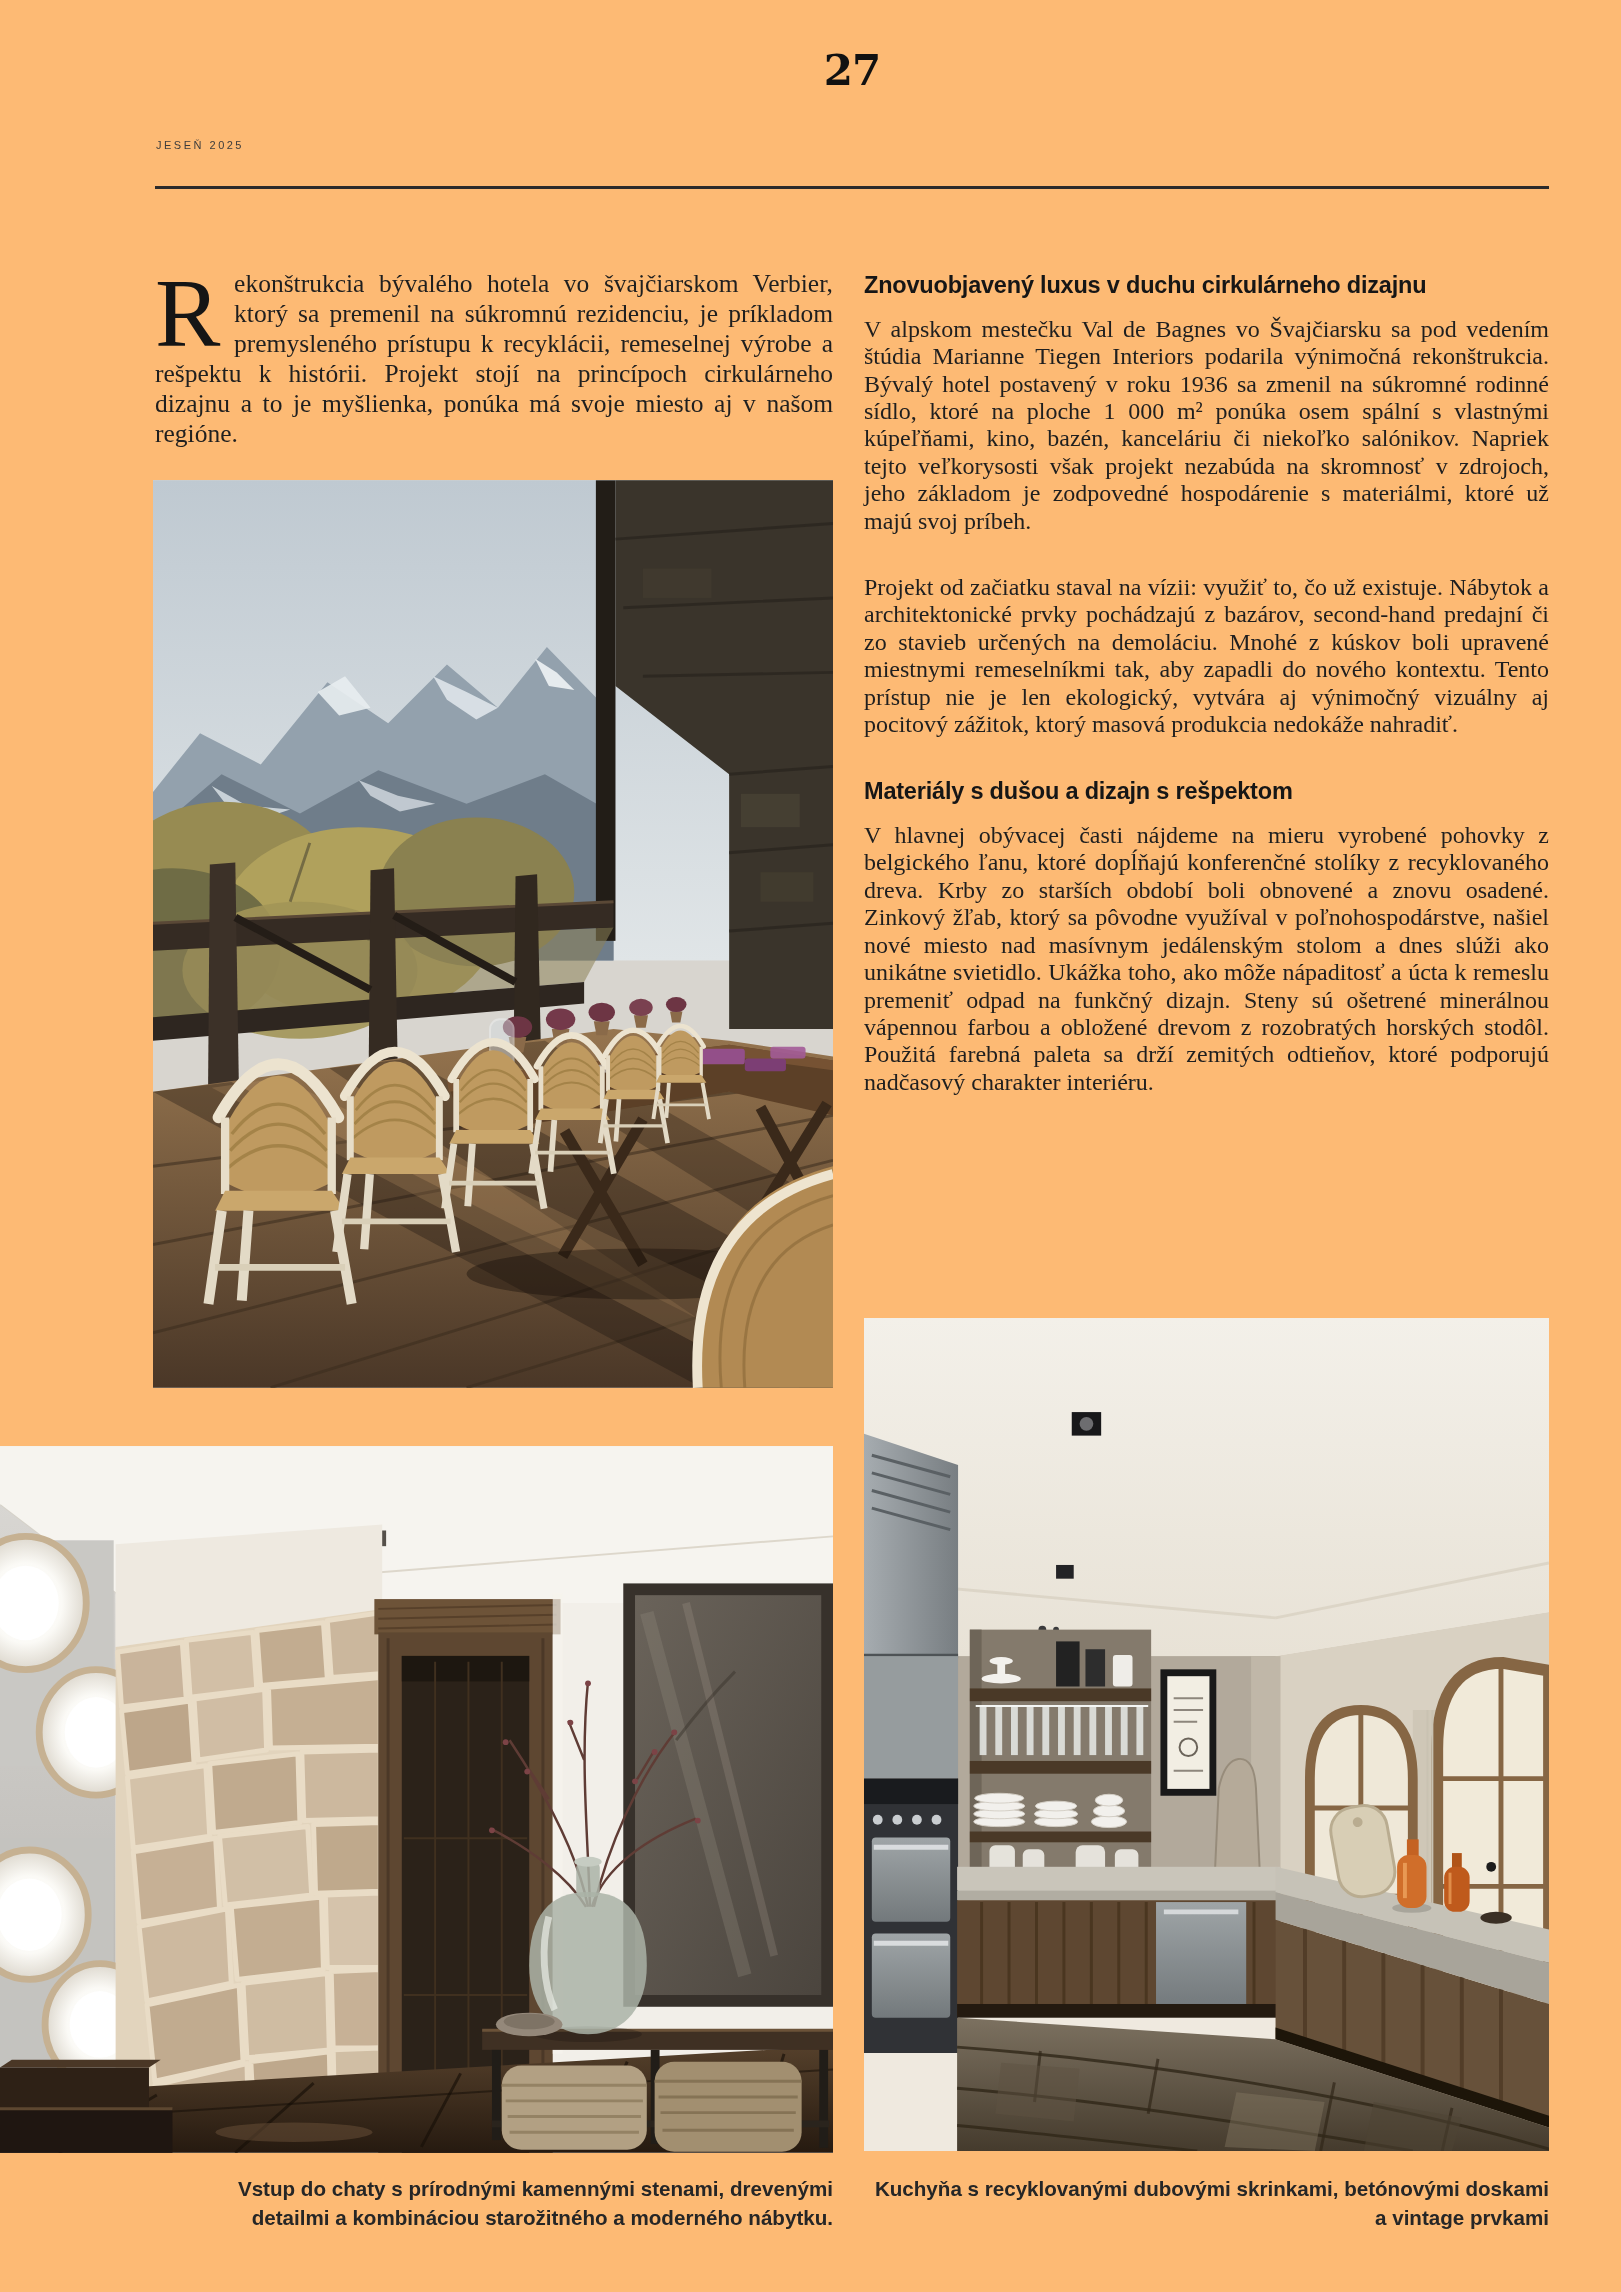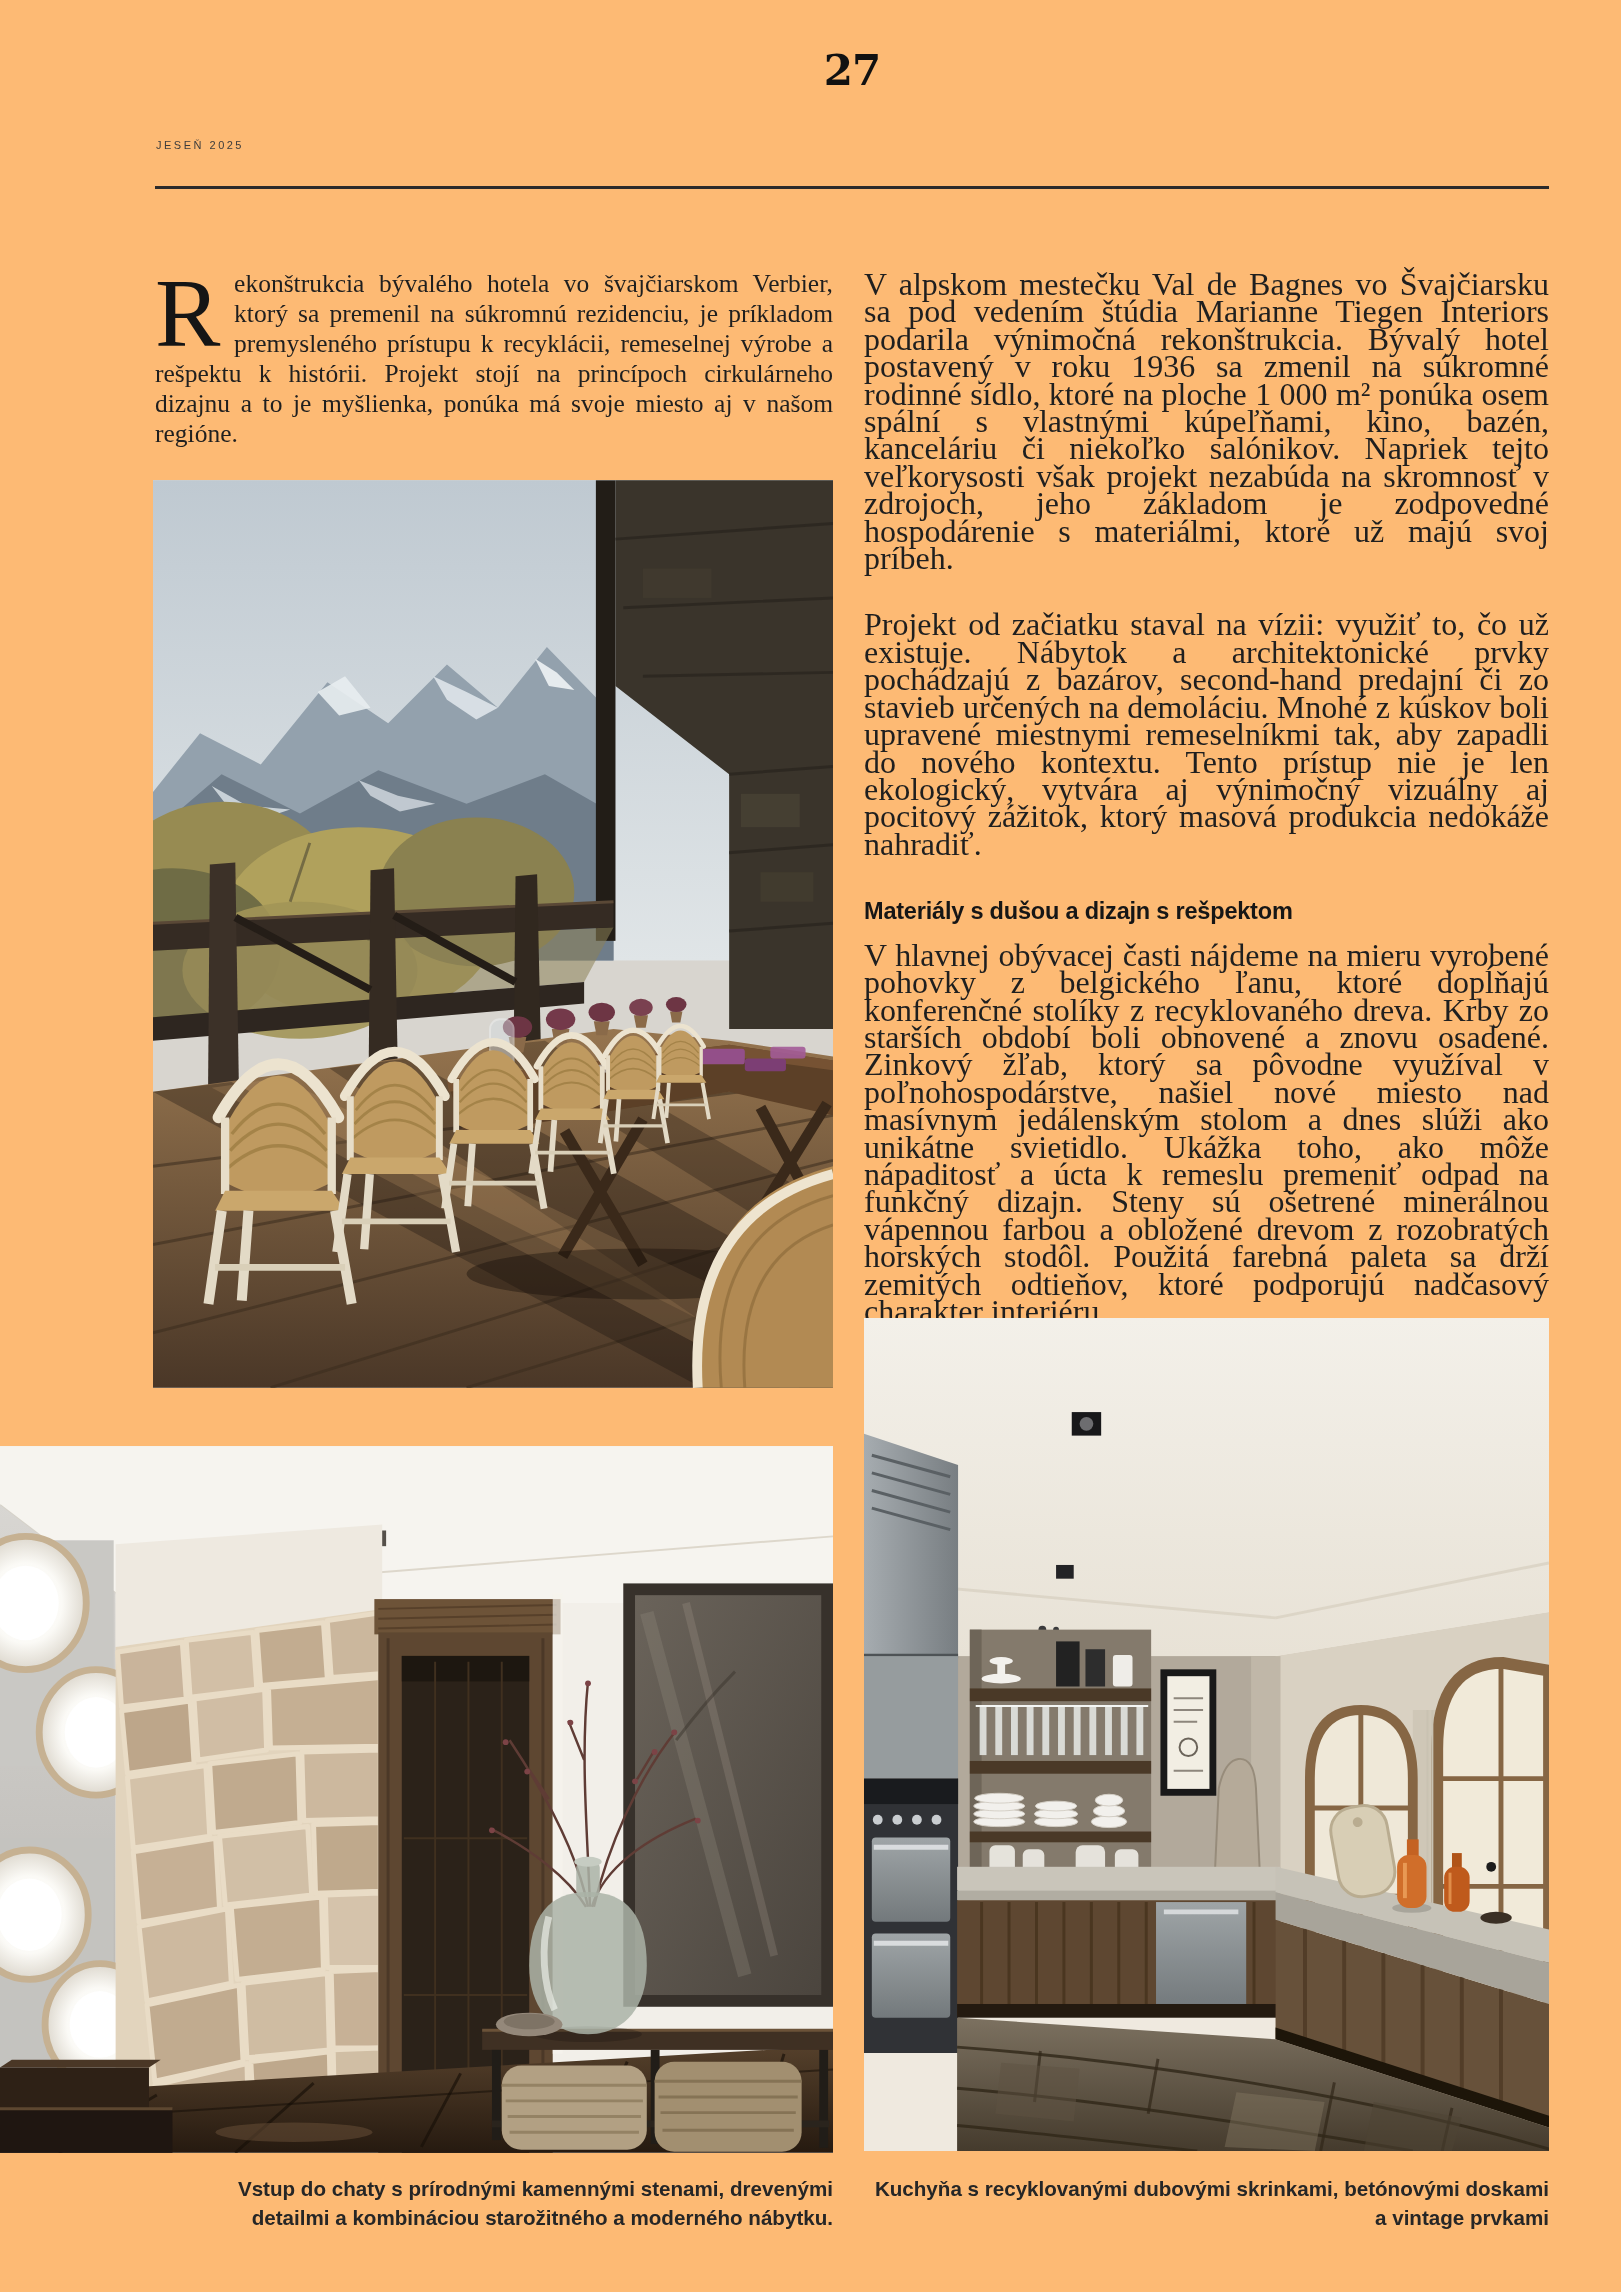--- a/index.html
+++ b/index.html
@@ -13,21 +13,21 @@
   .rule{position:absolute;left:155px;top:186px;width:1394px;height:2.9px;background:#2b2b2b;}
   .col-left{position:absolute;left:155px;top:269px;width:678px;color:#1f1f1f;}
   .intro{font-family:"Liberation Serif",serif;font-size:25.5px;line-height:30px;
         text-align:justify;margin:0;}
   .dropcap{float:left;font-family:"Liberation Serif",serif;font-size:98px;line-height:79px;
         padding:4.9px 13.7px 0 0;color:#151515;}
   .col-right{position:absolute;left:864px;top:271px;width:685px;color:#1f1f1f;}
   .col-right h2{font-family:"Liberation Sans",sans-serif;font-weight:bold;font-size:23.5px;
         line-height:29px;color:#161616;margin:0 0 15.7px 0;letter-spacing:-0.2px;}
   .col-right h2.mt{margin-top:14px;}
-  .col-right p{font-family:"Liberation Serif",serif;font-size:32px;line-height:27.4px;
+  .col-right p{font-family:"Liberation Serif",serif;font-size:24px;line-height:27.4px;
         text-align:justify;margin:0 0 39px 0;}
   figure{margin:0;position:absolute;overflow:hidden;background:#d8d5cf;}
   figure svg{display:block;width:100%;height:100%;}
   .terrace{left:153px;top:480px;width:680px;height:908px;}
   .hallway{left:0;top:1446px;width:833px;height:707px;}
   .kitchen{left:864px;top:1318px;width:685px;height:833px;}
   .caption{position:absolute;font-family:"Liberation Sans",sans-serif;font-weight:bold;
         font-size:20.6px;line-height:29px;color:#262626;text-align:right;}
   .caption-left{left:155px;top:2174px;width:678px;}
   .caption-right{left:864px;top:2174px;width:685px;}
@@ -40,20 +40,21 @@
   <div class="page-number">27</div>
 
   <div class="edition">JESEŇ 2025</div>
   <div class="rule"></div>
 
   <section class="col-left">
     <p class="intro"><span class="dropcap">R</span><span>ekonštrukcia bývalého hotela vo švajčiarskom Verbier, ktorý sa premenil na súkromnú rezidenciu, je príkladom premysleného prístupu k recyklácii, remeselnej výrobe a rešpektu k histórii. Projekt stojí na princípoch cirkulárneho dizajnu a to je myšlienka, ponúka má svoje miesto aj v našom regióne.</span></p>
   </section>
 
   <section class="col-right">
+    <h2>Znovuobjavený luxus v duchu cirkulárneho dizajnu</h2>
     <p>V alpskom mestečku Val de Bagnes vo Švajčiarsku sa pod vedením štúdia Marianne Tiegen Interiors podarila výnimočná rekonštrukcia. Bývalý hotel postavený v roku 1936 sa zmenil na súkromné rodinné sídlo, ktoré na ploche 1 000 m² ponúka osem spální s vlastnými kúpeľňami, kino, bazén, kanceláriu či niekoľko salónikov. Napriek tejto veľkorysosti však projekt nezabúda na skromnosť v zdrojoch, jeho základom je zodpovedné hospodárenie s materiálmi, ktoré už majú svoj príbeh.</p>
     <p>Projekt od začiatku staval na vízii: využiť to, čo už existuje. Nábytok a architektonické prvky pochádzajú z bazárov, second-hand predajní či zo stavieb určených na demoláciu. Mnohé z kúskov boli upravené miestnymi remeselníkmi tak, aby zapadli do nového kontextu. Tento prístup nie je len ekologický, vytvára aj výnimočný vizuálny aj pocitový zážitok, ktorý masová produkcia nedokáže nahradiť.</p>
     <h2 class="mt">Materiály s dušou a dizajn s rešpektom</h2>
     <p>V hlavnej obývacej časti nájdeme na mieru vyrobené pohovky z belgického ľanu, ktoré dopĺňajú konferenčné stolíky z recyklovaného dreva. Krby zo starších období boli obnovené a znovu osadené. Zinkový žľab, ktorý sa pôvodne využíval v poľnohospodárstve, našiel nové miesto nad masívnym jedálenským stolom a dnes slúži ako unikátne svietidlo. Ukážka toho, ako môže nápaditosť a úcta k remeslu premeniť odpad na funkčný dizajn. Steny sú ošetrené minerálnou vápennou farbou a obložené drevom z rozobratých horských stodôl. Použitá farebná paleta sa drží zemitých odtieňov, ktoré podporujú nadčasový charakter interiéru.</p>
   </section>
 
   <figure class="terrace">
     <svg viewBox="0 0 694 926">
       <defs>
         <linearGradient id="tSky" x1="0" y1="0" x2="0" y2="1">

